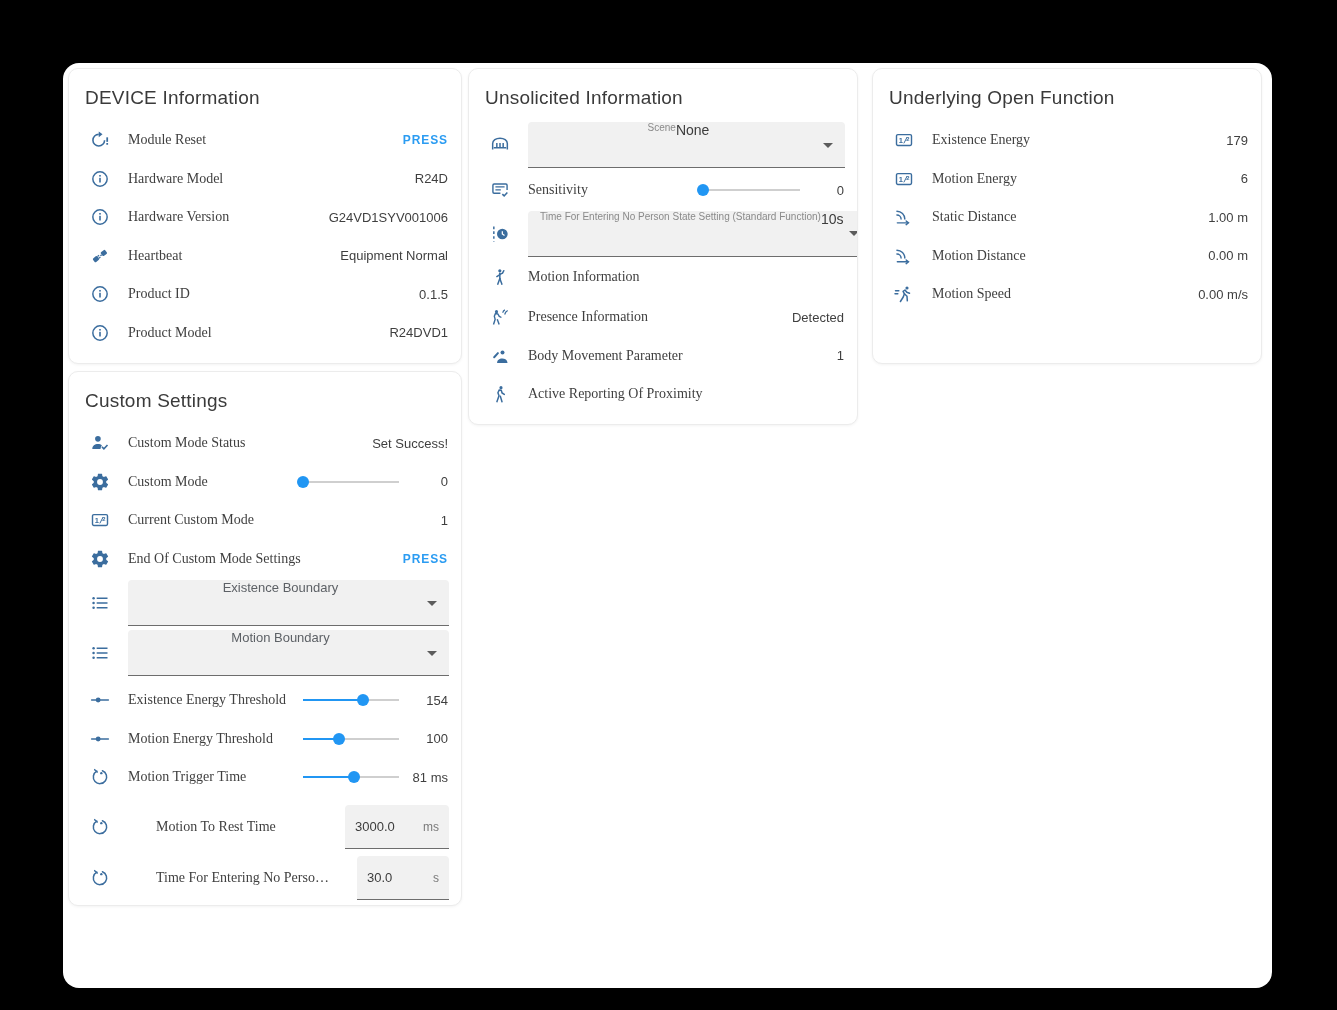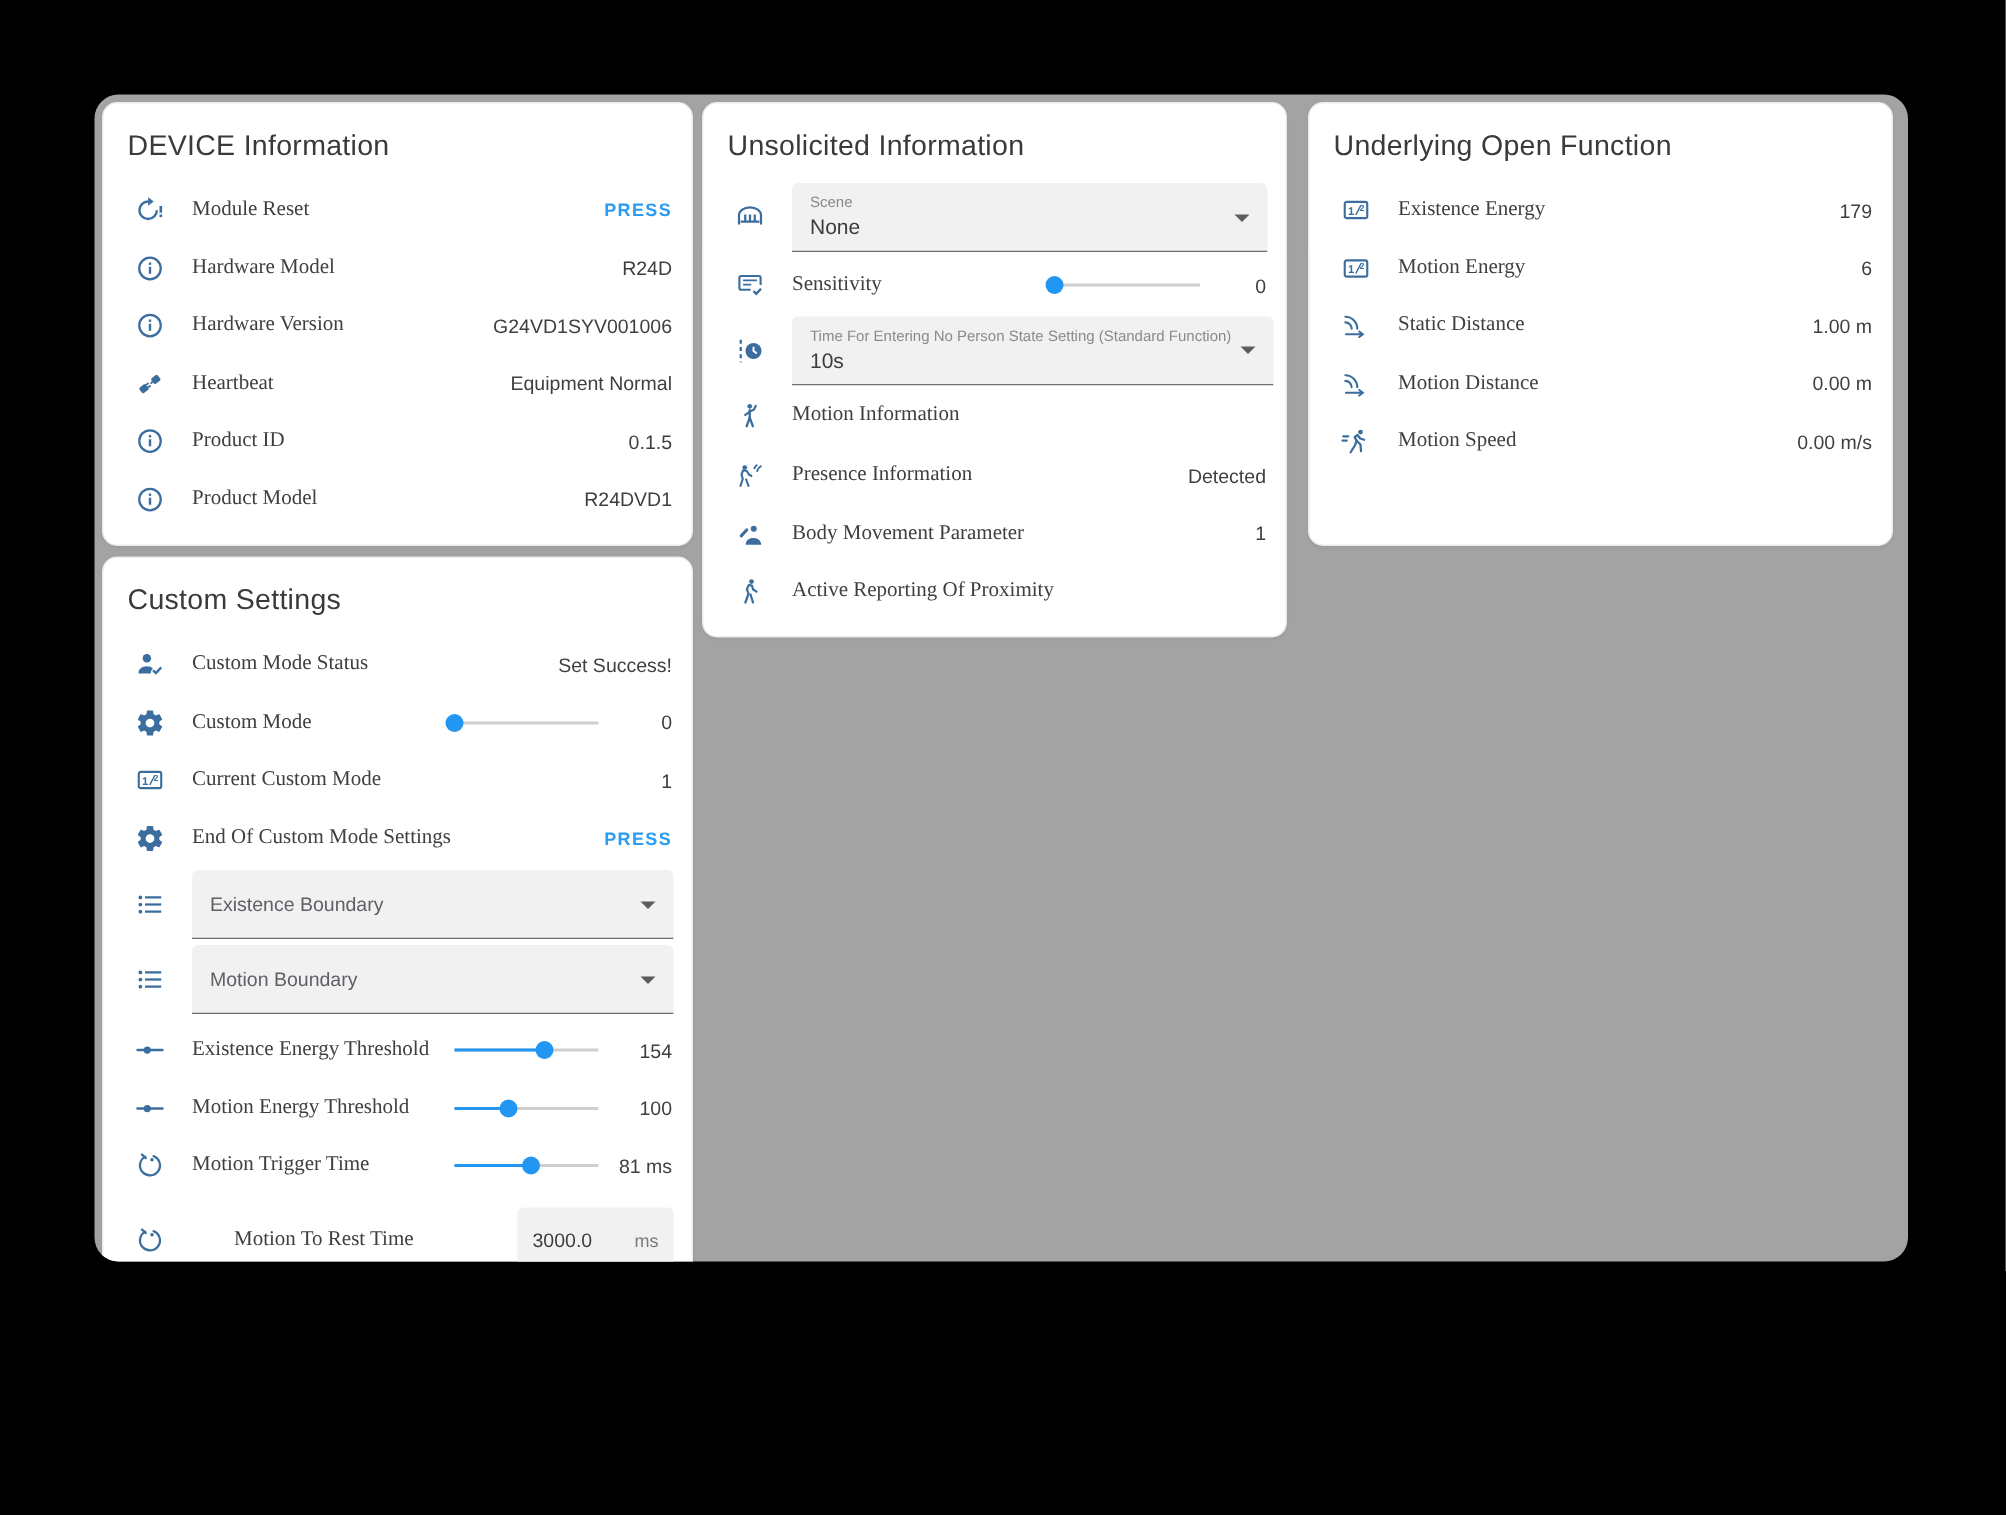--- a/index.html
+++ b/index.html
@@ -2,22 +2,22 @@
 <html><head>
 <meta charset="utf-8">
 <style>
   html,body{margin:0;padding:0;}
   body{
     width:1337px;height:1010px;background:#000;
     font-family:"Liberation Sans","DejaVu Sans",sans-serif;
     position:relative;overflow:hidden;
   }
   .content{
-    position:absolute;left:63px;top:63px;width:1209px;height:778px;
-    background:#a3a3a3;border-radius:16px;overflow:hidden;
+    position:absolute;left:63px;top:63px;width:1209px;height:925px;
+    background:#ffffff;border-radius:16px;overflow:hidden;
   }
   .card{
     position:absolute;background:#fff;border:1px solid #ececec;border-radius:10px;
     box-shadow:0 1px 3px rgba(0,0,0,0.05);box-sizing:border-box;overflow:hidden;
   }
   #card-device{left:5px;top:5px;width:394px;height:296px;}
   #card-custom{left:5px;top:308px;width:394px;height:535px;}
   #card-unsol{left:405px;top:5px;width:390px;height:357px;}
   #card-under{left:809px;top:5px;width:390px;height:296px;}
 
@@ -35,21 +35,21 @@
   .slider{position:relative;width:96px;height:14px;margin-left:auto;flex:none;cursor:pointer;}
   .slider.wide{width:100px;}
   .sl-track{position:absolute;left:0;right:0;top:6px;height:2px;background:#cfcfcf;}
   .sl-fill{position:absolute;left:0;top:6px;height:2px;background:#2196f3;width:0;}
   .sl-knob{position:absolute;top:1px;left:0;width:12px;height:12px;margin-left:-6px;border-radius:50%;background:#2196f3;}
   .sl-value{flex:none;width:49px;text-align:right;font-size:13px;color:#3f3f3f;white-space:nowrap;}
 
   
   .dd-row{height:50px;padding-right:12px;}
   .dd{flex:1;height:46px;background:#f1f1f1;border-bottom:1px solid #6d6d6d;border-radius:4px 4px 0 0;
-      display:flex;flex-direction:column;justify-content:center;padding:0 28px 0 12px;
+      display:flex;flex-direction:row;justify-content:center;padding:0 28px 0 12px;
       position:relative;box-sizing:border-box;cursor:pointer;}
   .dd-single{font-size:13px;color:#5d6166;}
   .dd-label{font-size:10px;color:#8a8a8a;margin-bottom:2px;white-space:nowrap;}
   .dd-value{font-size:14px;color:#3c3c3c;}
   .chev{position:absolute;right:12px;top:50%;margin-top:-2px;width:0;height:0;
         border-left:5px solid transparent;border-right:5px solid transparent;border-top:5px solid #5c5c5c;}
 
   
   .input-row{height:51px;padding-right:12px;gap:28px;}
   .inbox{margin-left:auto;width:104px;height:44px;background:#f1f1f1;border-bottom:1px solid #6d6d6d;

